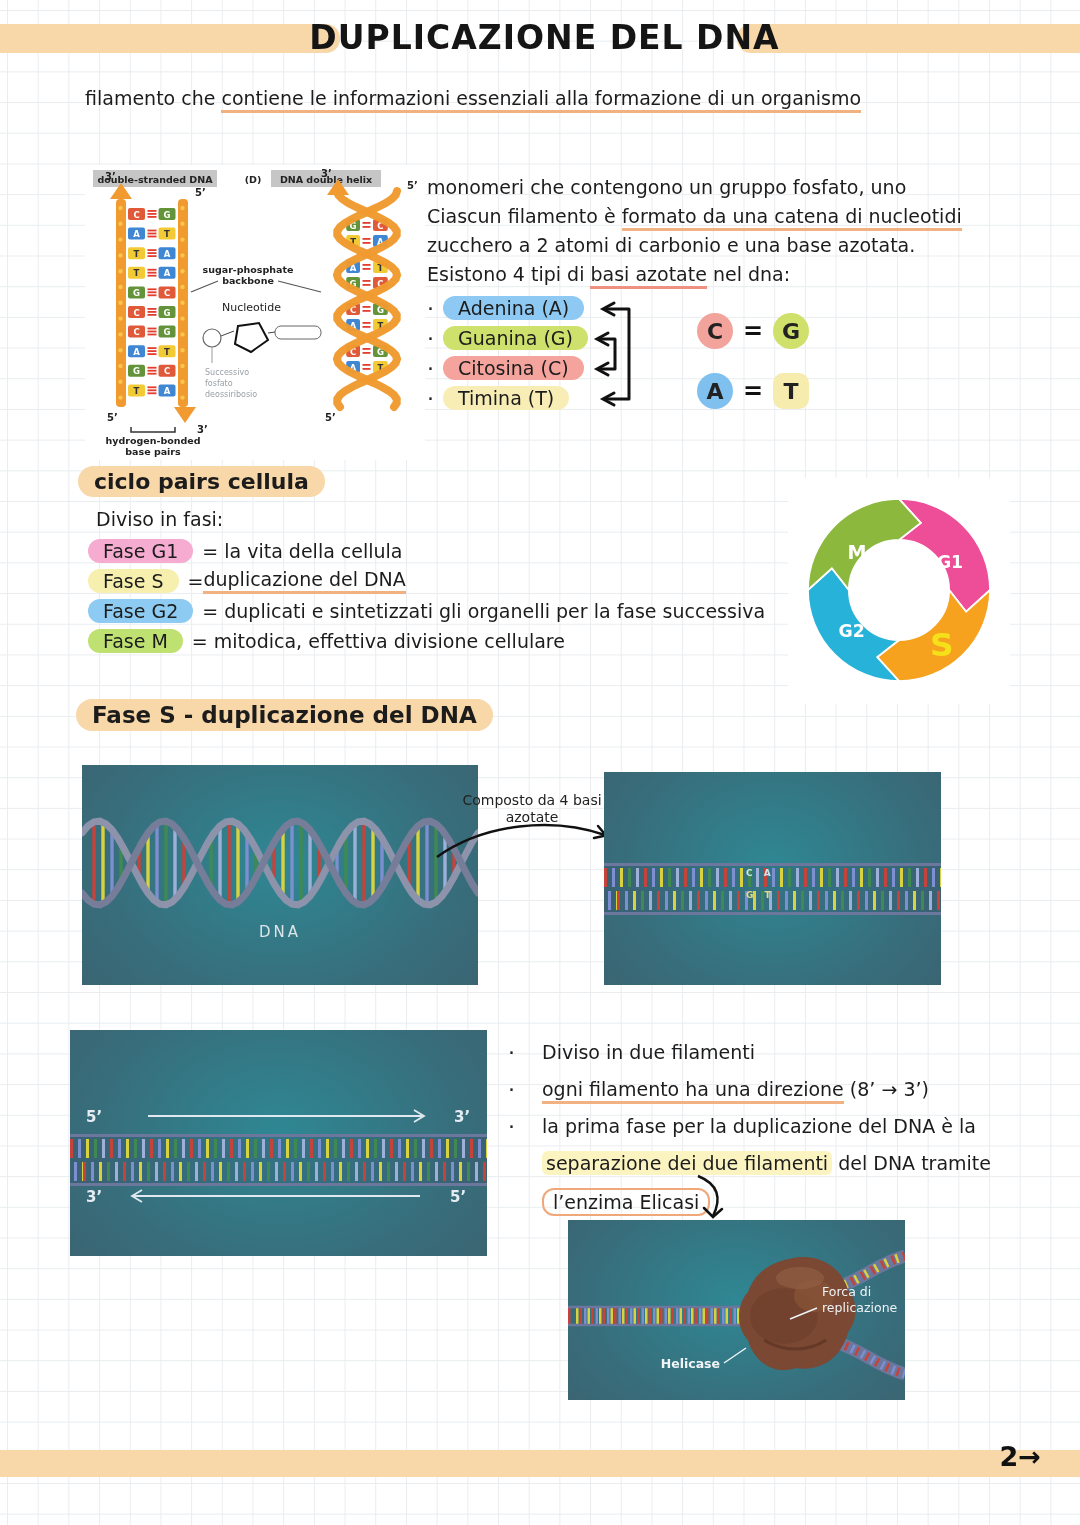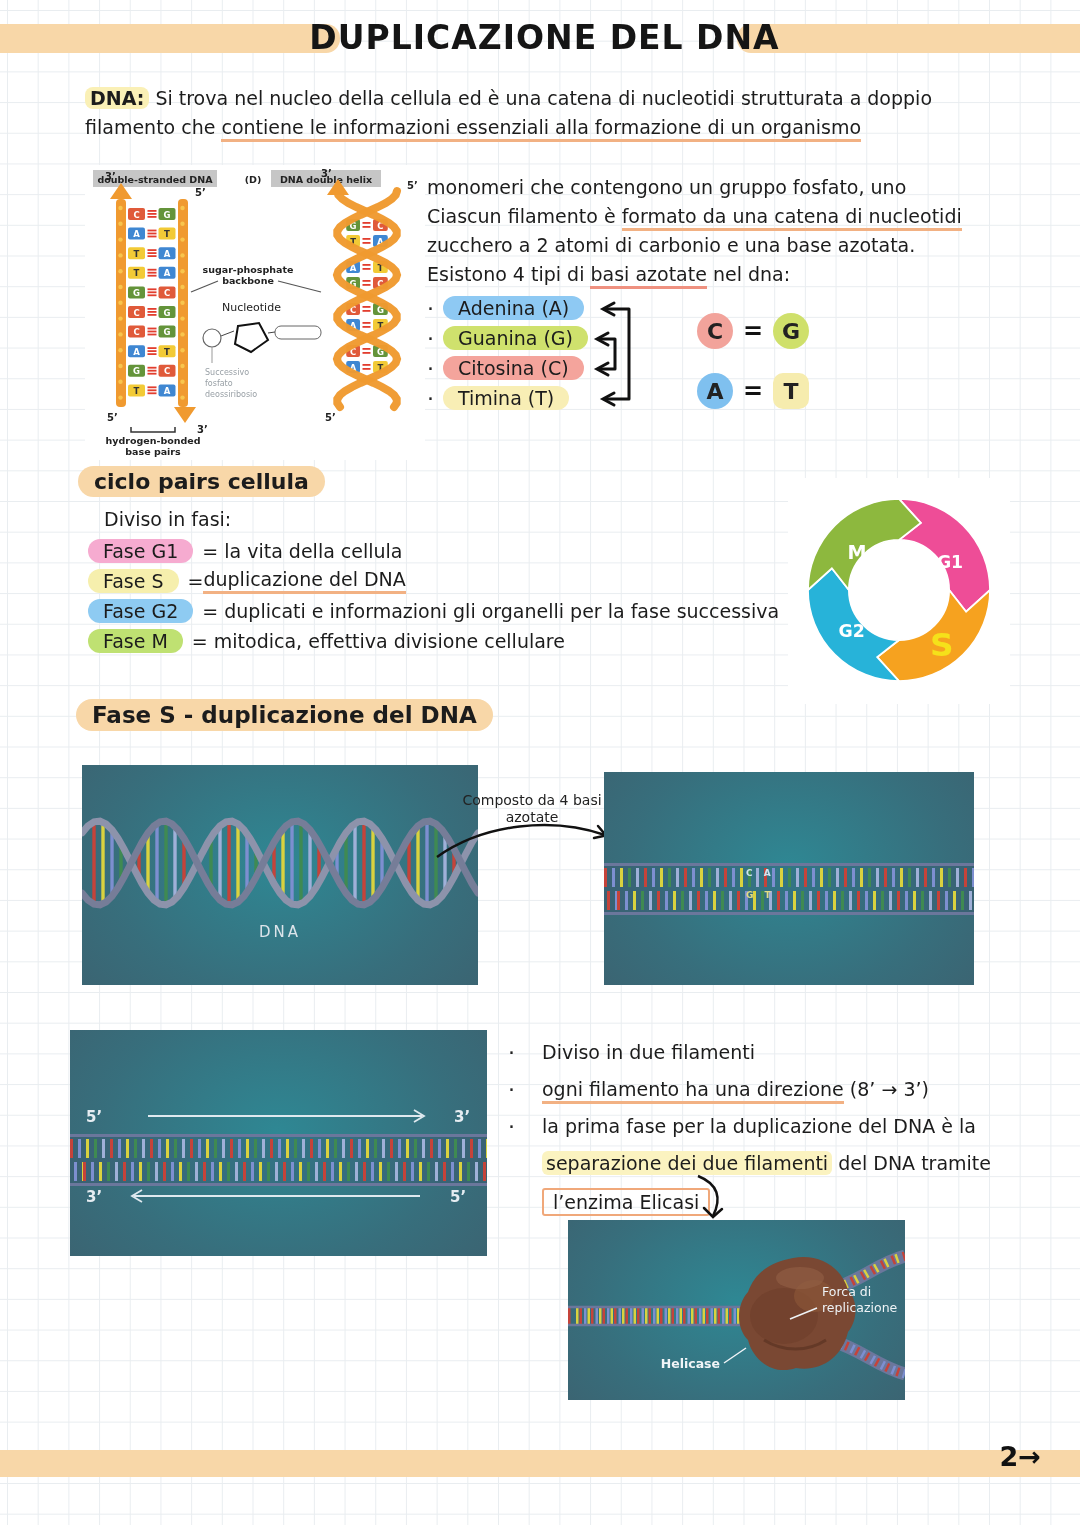--- a/index.html
+++ b/index.html
@@ -31,36 +31,35 @@
   .pair-row{display:flex;align-items:center;}
   .section-pill{font-weight:bold;background:#f8d7a8;border-radius:16px;padding:3px 16px;display:inline-block;}
   .panel{position:absolute;background:radial-gradient(95% 130% at 50% 45%, rgba(46,138,150,0.95) 0%, rgba(55,112,126,0.92) 45%, rgba(64,86,100,0.96) 100%),#3c5a66;}
   .white-panel{position:absolute;background:#ffffff;}
   .dna-band{position:absolute;left:0;right:0;height:46px;border-top:3px solid #6b779c;border-bottom:3px solid #6b779c;background:rgba(60,80,105,0.30);}
   .strip{position:absolute;left:0;right:0;height:19px;
     background:repeating-linear-gradient(90deg,#c5433a 0 3px,transparent 3px 8px,#7d8fd0 8px 11px,transparent 11px 16px,#d9d23f 16px 19px,transparent 19px 24px,#3f8a52 24px 27px,transparent 27px 32px,#9fb0d8 32px 35px,transparent 35px 40px);}
   .strip.top{top:2px;} .strip.bottom{bottom:2px;background-position:13px 0;}
   .strand-letters{position:absolute;font-size:9px;font-weight:bold;letter-spacing:4px;line-height:11px;text-align:center;}
   .note-small{font-size:14px;line-height:17px;text-align:center;color:#222;}
-  .boxed{border:2px solid #f0a87a;border-radius:3px;padding:1px 9px;}
+  .boxed{border:2px solid #f0a87a;border-radius:12px;padding:1px 9px;}
   .pageno{position:absolute;top:1441px;right:48px;font-size:27px;font-weight:bold;color:#111;}
   .bottom-band{position:absolute;top:1450px;left:0;width:1080px;height:27px;background:#f8d7a8;}
   svg text{font-family:"DejaVu Sans","Liberation Sans",sans-serif;}
 </style>
 </head>
 <body>
 
 <div class="page">
 
   <div class="band left"></div>
   <div class="band right"></div>
   <div class="title">DUPLICAZIONE DEL DNA</div>
 
   <div class="abs hand" style="left:85px;top:84px;">
-    <div><span class="hl-yellow">DNA:</span> <span>Si trova nel nucleo della cellula ed è una catena di nucleotidi strutturata a doppio</span></div>
     <div><span>filamento che </span><span class="u-peach">contiene le informazioni essenziali alla formazione di un organismo</span></div>
   </div>
 
   <svg class="abs" style="left:85px;top:165px;background:#ffffff;" width="340" height="295" viewBox="0 0 340 295">
     <rect x="8" y="5" width="124" height="17" fill="#c6c6c6"></rect>
     <text x="70" y="17.5" text-anchor="middle" font-size="9.5" font-weight="bold" fill="#222">double-stranded DNA</text>
     <text x="168" y="17.5" text-anchor="middle" font-size="9.5" font-weight="bold" fill="#222">(D)</text>
     <rect x="186" y="5" width="110" height="17" fill="#c6c6c6"></rect>
     <text x="241" y="17.5" text-anchor="middle" font-size="9.5" font-weight="bold" fill="#222">DNA double helix</text>
 
@@ -295,34 +294,34 @@
   </div>
   <div class="abs pair-row" style="left:697px;top:373px;">
     <span class="badge blue">A</span>
     <span class="eq">=</span>
     <span class="badge yellowsq">T</span>
   </div>
 
   <div class="abs" style="left:78px;top:466px;font-size:22px;">
     <span class="section-pill">ciclo pairs cellula</span>
   </div>
-  <div class="abs hand" style="left:96px;top:505px;margin-left:8px;">Diviso in fasi:</div>
+  <div class="abs hand" style="left:96px;top:505px;">Diviso in fasi:</div>
   <div class="abs" style="left:88px;top:536px;">
     <div class="fase-row">
         <span class="pill magenta">Fase G1</span>
         <span>= la vita della cellula</span>
       </div>
     <div class="fase-row">
         <span class="pill paleyellow">Fase S</span>
         <span>= </span>
         <span class="u-peach">duplicazione del DNA</span>
       </div>
     <div class="fase-row">
         <span class="pill lblue">Fase G2</span>
-        <span>= duplicati e informazioni gli organelli per la fase successiva</span>
+        <span>= duplicati e sintetizzati gli organelli per la fase successiva</span>
       </div>
     <div class="fase-row">
         <span class="pill lime">Fase M</span>
         <span>= mitodica, effettiva divisione cellulare</span>
       </div>
   </div>
 
   <div class="white-panel" style="left:788px;top:478px;width:222px;height:226px;">
     <svg width="204" height="204" viewBox="-112 -112 224 224" style="display:block;margin:10px auto;">
       <path d="M 0,-100 A 100,100 0 0 1 100,0 L 73.7,23.9 L 55,0 A 55,55 0 0 0 0,-55 L 23.9,-73.7 Z" fill="#ee4d97" stroke="#fff" stroke-width="2"></path>
@@ -384,21 +383,21 @@
 
   <div class="abs note-small" style="left:462px;top:792px;width:140px;">
     <div>Composto da 4 basi</div>
     <div>azotate</div>
   </div>
   <svg class="abs" style="left:425px;top:805px;" width="200" height="60" viewBox="0 0 200 60">
     <path d="M 12,52 C 60,18 128,12 180,30" stroke="#111" stroke-width="2.5" fill="none"></path>
     <path d="M 169,33 L 181,30.5 L 173,21" stroke="#111" stroke-width="2.5" fill="none" stroke-linecap="round"></path>
   </svg>
 
-  <div class="panel" style="left:604px;top:772px;width:370px;height:213px;">
+  <div class="panel" style="left:604px;top:772px;width:337px;height:213px;">
     <div class="dna-band" style="top:91px;">
       <div class="strip top"></div>
       <div class="strip bottom"></div>
     </div>
     <div class="strand-letters" style="left:142px;top:96px;color:#cfe3ef;">C A</div>
     <div class="strand-letters" style="left:142px;top:118px;color:#e3dc84;">G T</div>
   </div>
 
   <div class="panel" style="left:70px;top:1030px;width:417px;height:226px;">
     <div class="dna-band" style="top:104px;">

